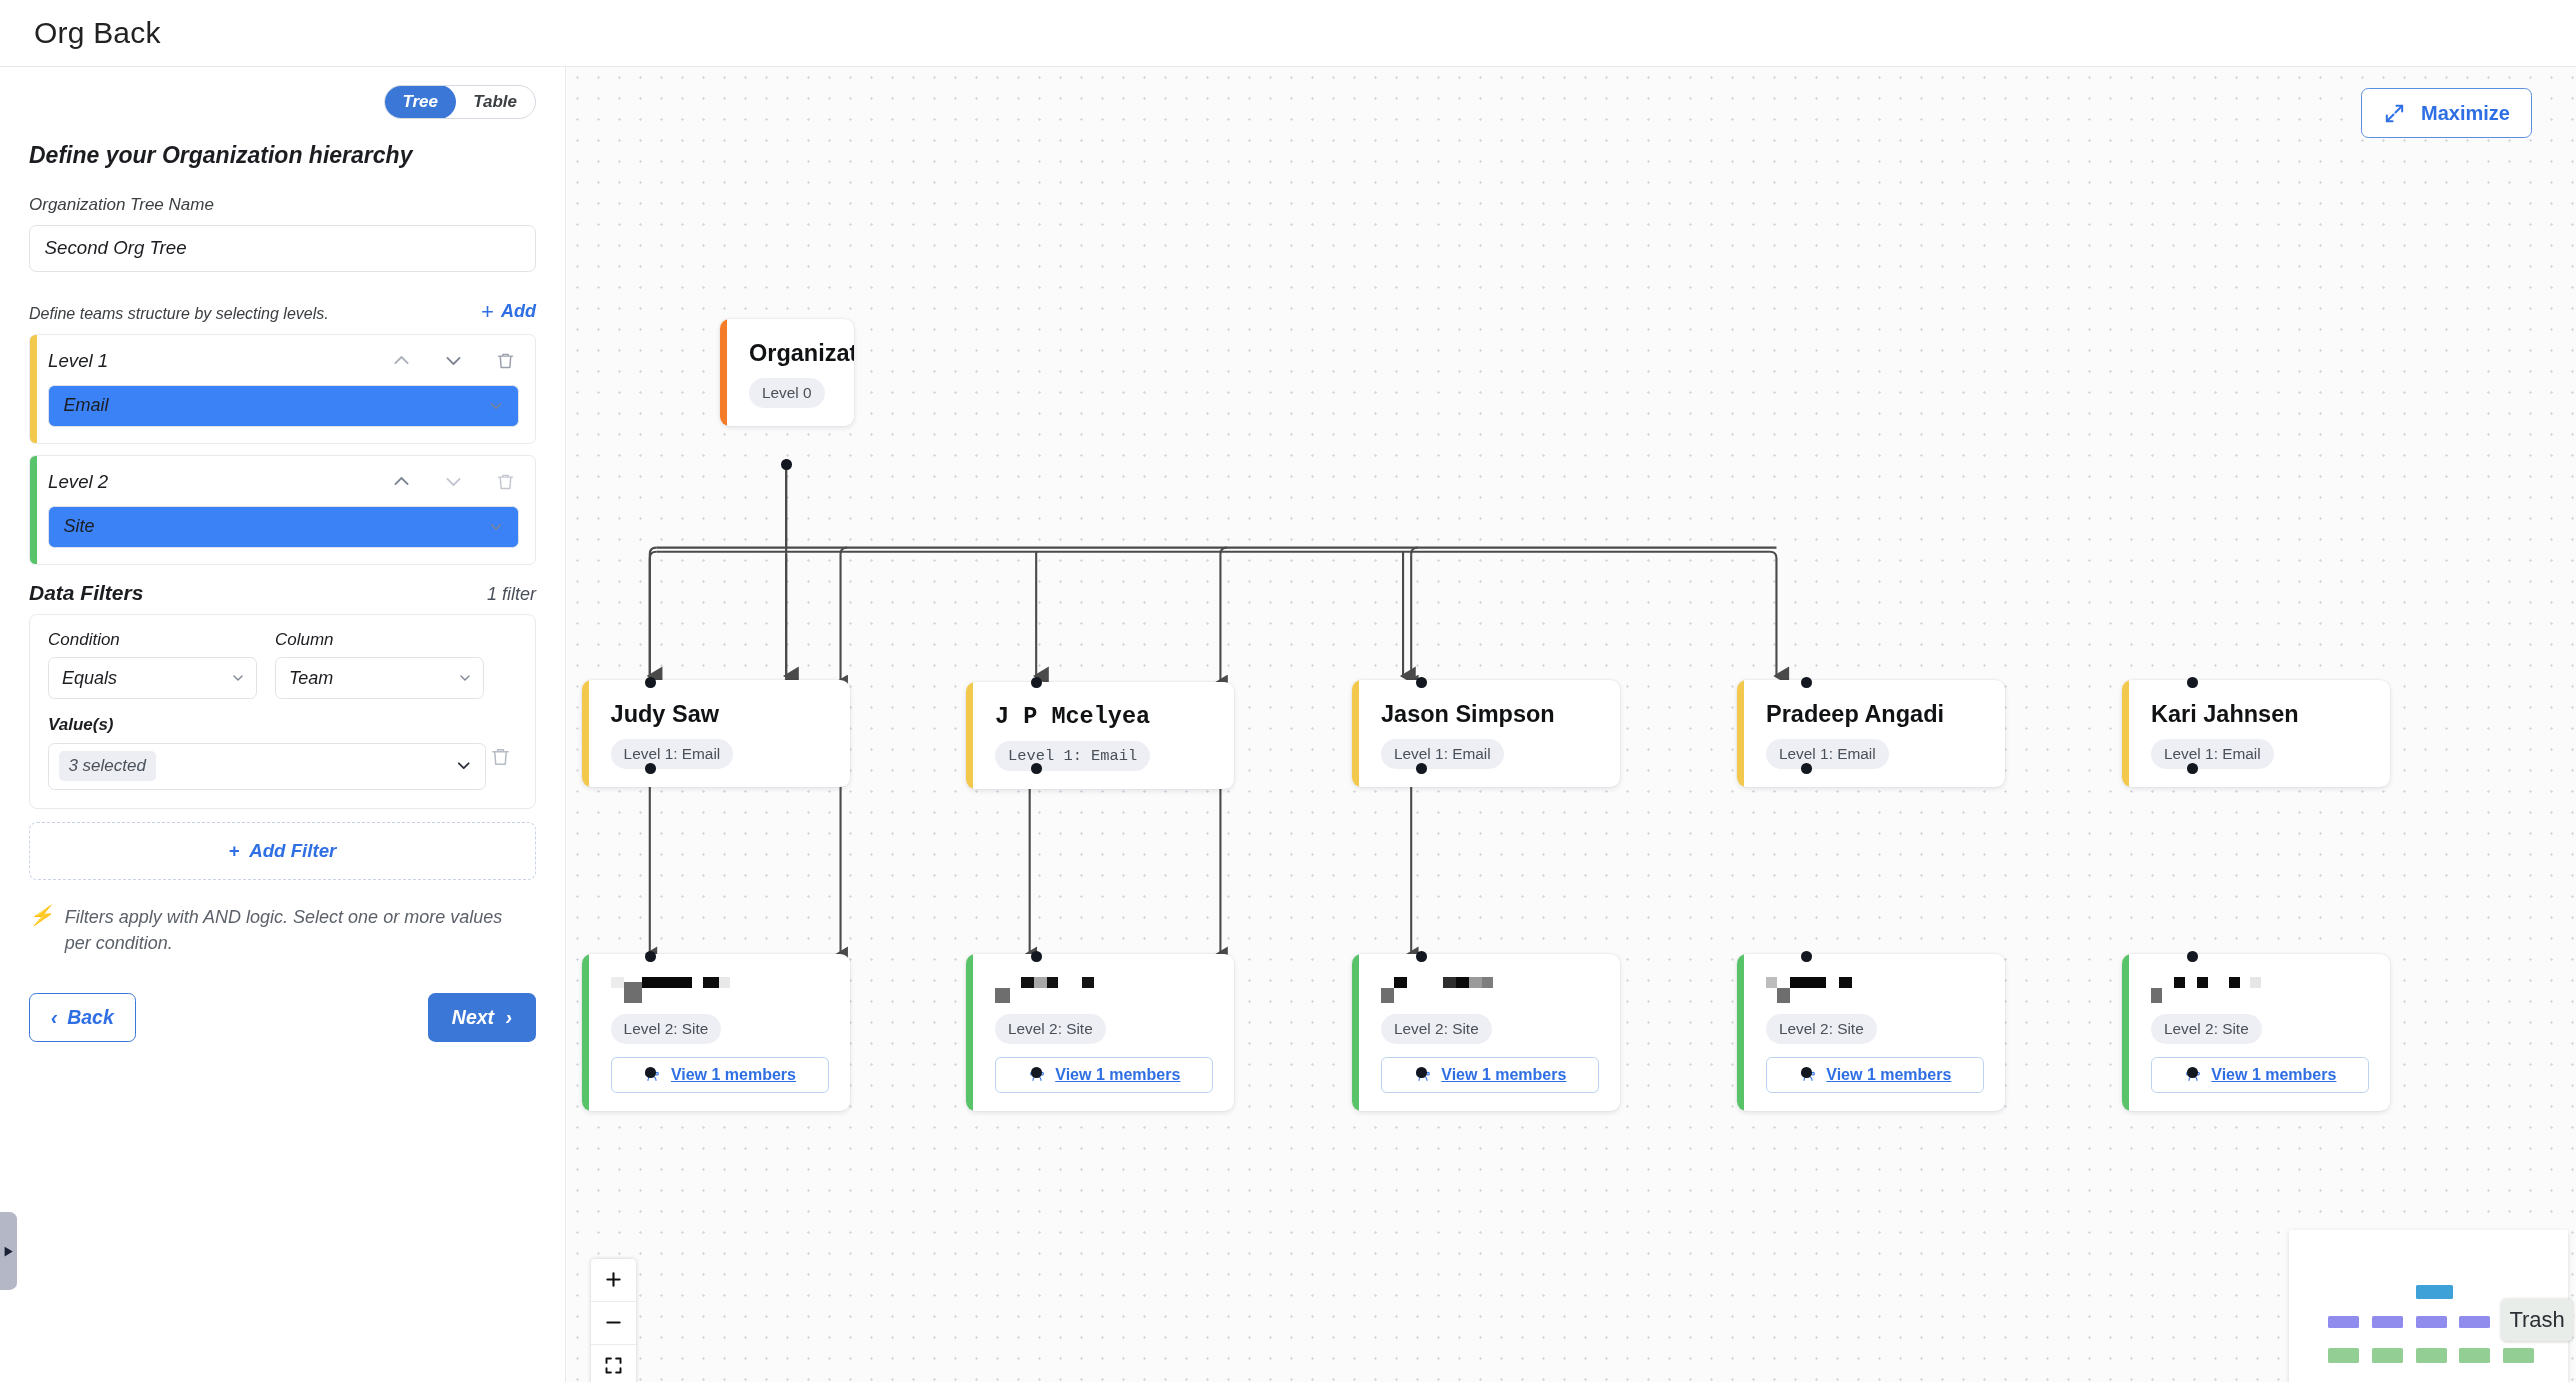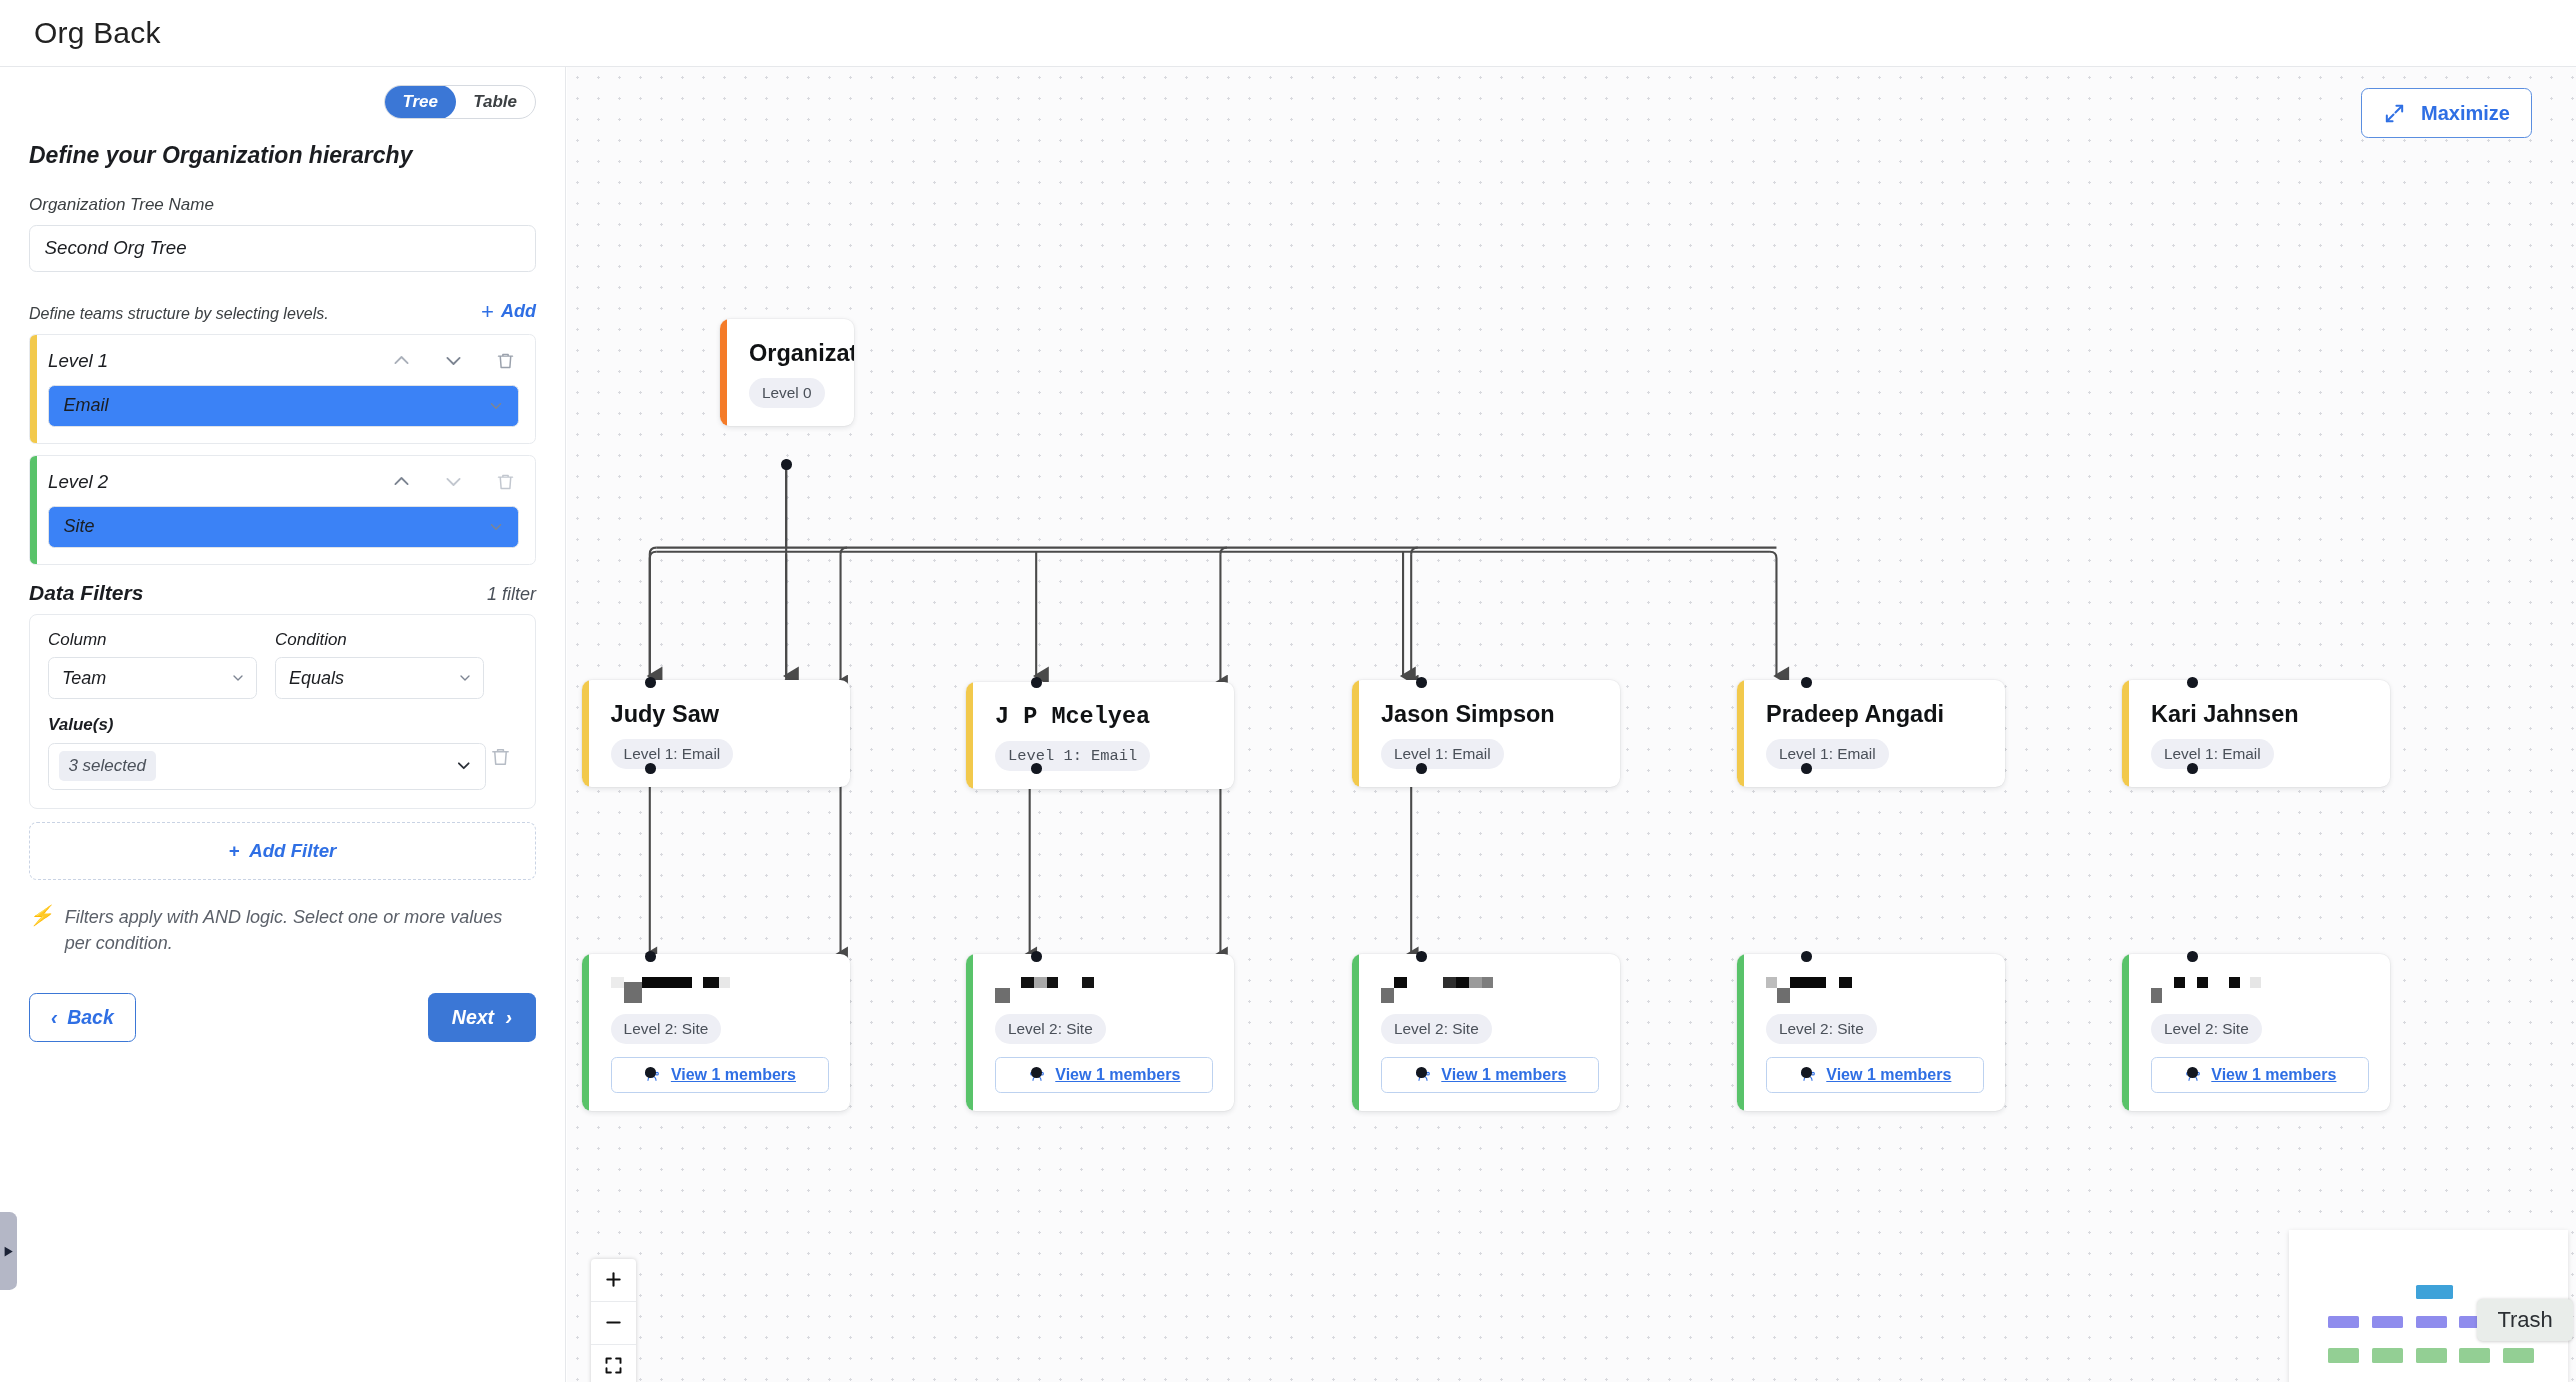--- a/index.html
+++ b/index.html
@@ -186,21 +186,21 @@
 
   
   .minimap {
     position: absolute; right: 8px; bottom: -8px; width: 279px; height: 161px;
     background: #fff; box-shadow: 0 0.8px 4.9px rgba(0,0,0,.13); padding: 14.6px 11.4px 0 11.4px;
   }
   .mm-node { position: absolute; border-radius: 1.6px; }
   .trash-tip {
     position: absolute; right: 3.2px; bottom: 42px;
     background: #e9edea; color: #2b2f33; font-size: 22px;
-    padding: 8px 20px; border-radius: 5.7px; box-shadow: 0 0.8px 3.2px rgba(0,0,0,.18);
+    padding: 8px 8px; border-radius: 5.7px; box-shadow: 0 0.8px 3.2px rgba(0,0,0,.18);
   }
 
   .panel-handle {
     position: absolute; left: 0; top: 1212px; width: 17px; height: 78px;
     background: #b4b7c6; border-radius: 0 7.3px 7.3px 0;
     display: flex; align-items: center; justify-content: center; cursor: pointer; z-index: 20;
   }
 </style>
 </head>
 <body>
@@ -291,33 +291,33 @@
     </div>
   </div>
 
   <div class="filters-head">
     <div class="t">Data Filters</div>
     <div class="c">1 filter</div>
   </div>
 
   <div class="filter-card">
     <div class="filter-grid">
+      <div class="fg-col w-cond">
+        <div class="small-label">Condition</div>
+        <div class="mini-select">
+          <span>Equals</span>
+          <svg width="16" height="16" viewBox="0 0 24 24" fill="none" stroke="#7d8592" stroke-width="2" stroke-linecap="round" stroke-linejoin="round">
+              <polyline points="6,9 12,15 18,9"></polyline>
+            </svg>
+        </div>
+      </div>
       <div class="fg-col w-col">
         <div class="small-label">Column</div>
         <div class="mini-select">
           <span>Team</span>
-          <svg width="16" height="16" viewBox="0 0 24 24" fill="none" stroke="#7d8592" stroke-width="2" stroke-linecap="round" stroke-linejoin="round">
-              <polyline points="6,9 12,15 18,9"></polyline>
-            </svg>
-        </div>
-      </div>
-      <div class="fg-col w-cond">
-        <div class="small-label">Condition</div>
-        <div class="mini-select">
-          <span>Equals</span>
           <svg width="16" height="16" viewBox="0 0 24 24" fill="none" stroke="#7d8592" stroke-width="2" stroke-linecap="round" stroke-linejoin="round">
               <polyline points="6,9 12,15 18,9"></polyline>
             </svg>
         </div>
       </div>
     </div>
 
     <div class="values-wrap">
       <div class="small-label" style="font-weight:700">Value(s)</div>
       <div class="values-box">

